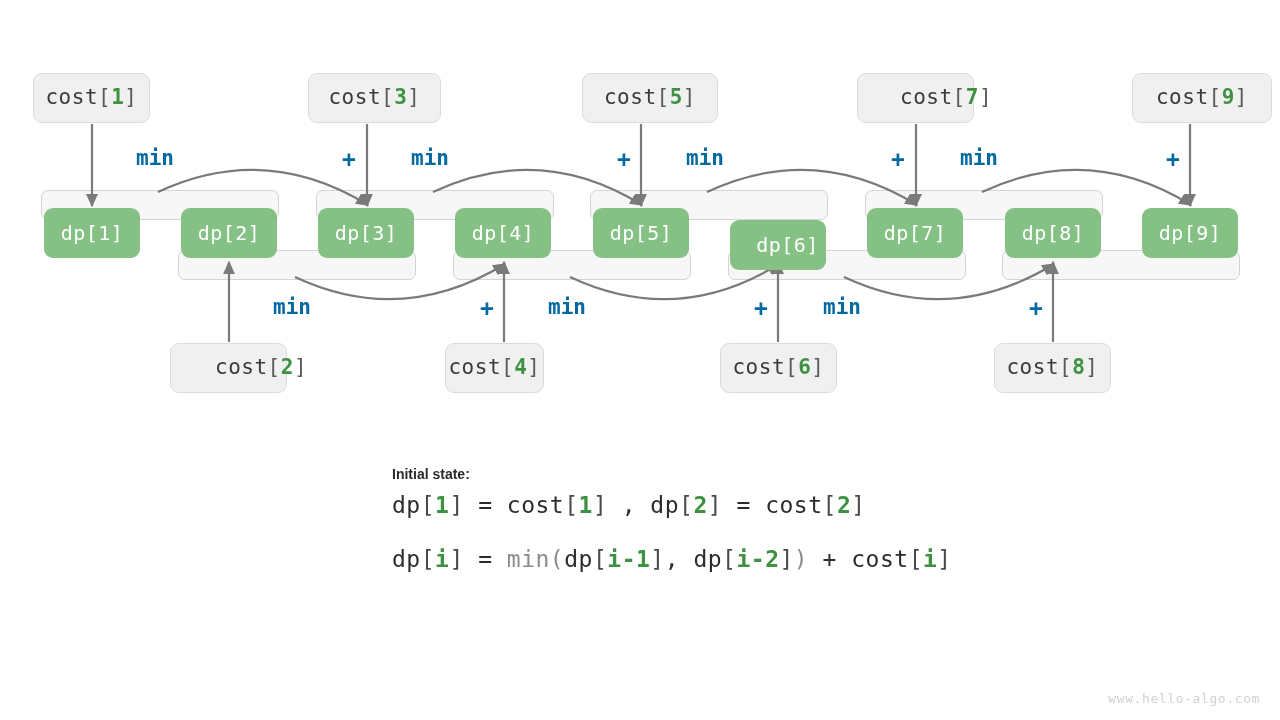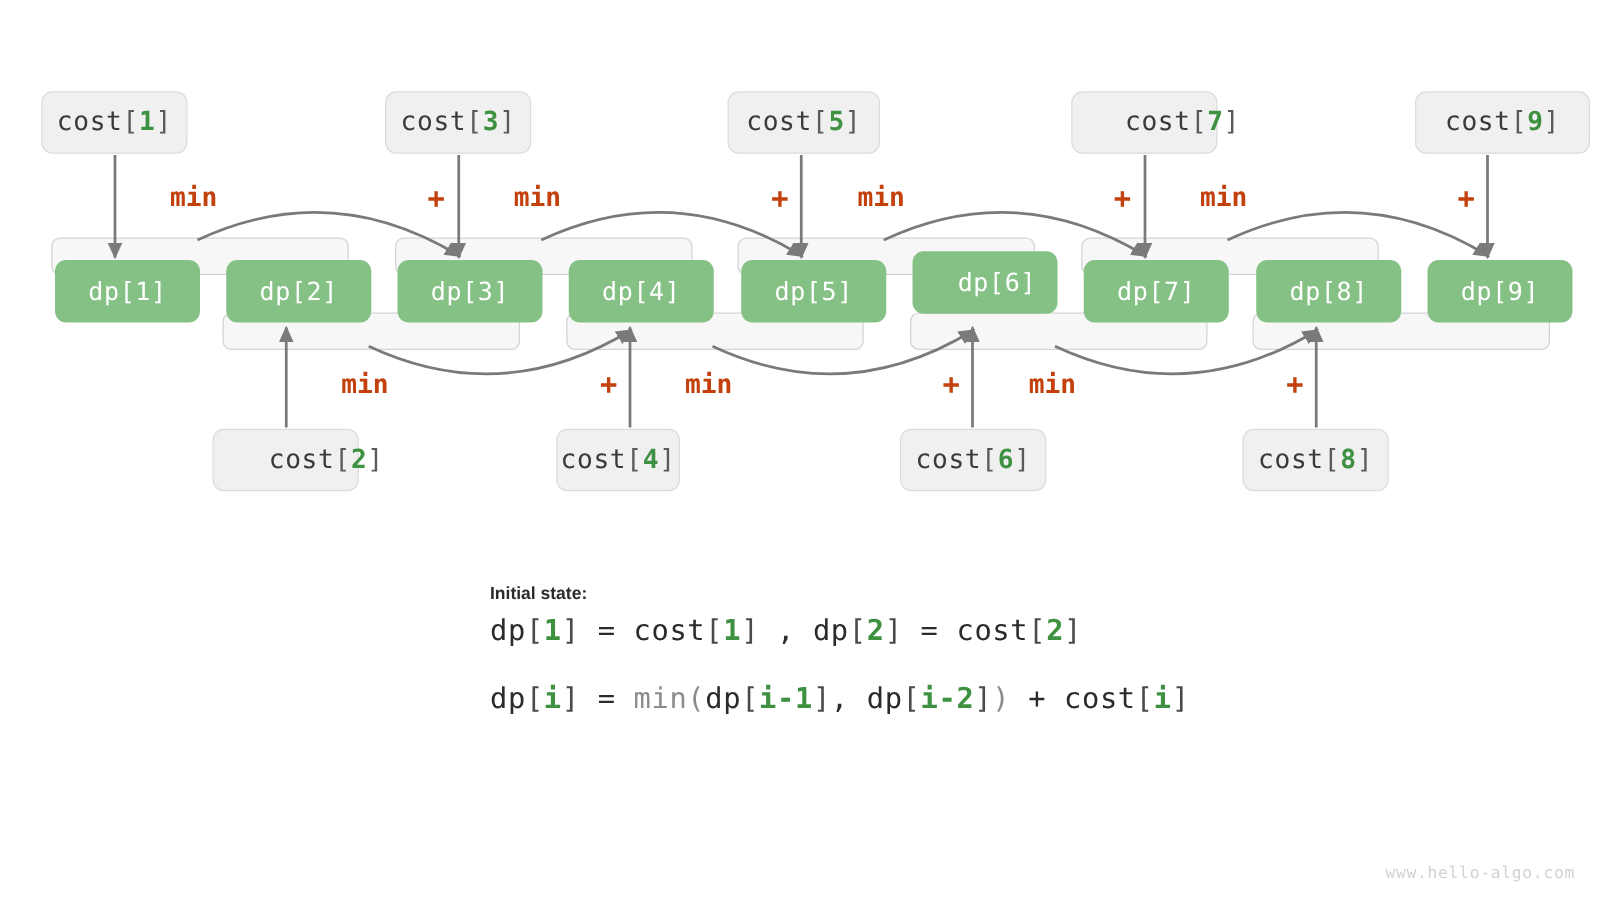--- a/index.html
+++ b/index.html
@@ -60,39 +60,39 @@
   }
   .cost-box .idx { color: #3f9142; font-weight: bold; }
   .cost-box .brk { color: #5a5a5a; }
 
   
   .dp-box {
     position: absolute;
     box-sizing: border-box;
     background: #85c185;
     border-radius: 9px;
-    width: 116px;
+    width: 96px;
     height: 50px;
     line-height: 50px;
     text-align: center;
     font-family: "DejaVu Sans Mono", monospace;
     font-size: 20px;
     color: #ffffff;
     letter-spacing: 0.5px;
     z-index: 4;
     white-space: nowrap;
   }
 
   
   .edge-label {
     position: absolute;
     font-family: "DejaVu Sans Mono", monospace;
     font-size: 21px;
     font-weight: bold;
-    color: #c2410c;
+    color: #0369a1;
     z-index: 5;
     white-space: nowrap;
   }
   .edge-label.plus { font-size: 23px; }
 
   
   #caption {
     position: absolute;
     left: 392px;
     top: 466px;
@@ -171,37 +171,37 @@
         <path d="M707,192 Q814,142 917,205" fill="none" stroke="#7a7a7a" stroke-width="2.2" marker-end="url(#arrowhead)"></path>
         <path d="M982,192 Q1089,142 1191,205" fill="none" stroke="#7a7a7a" stroke-width="2.2" marker-end="url(#arrowhead)"></path>
         <path d="M295,277 Q402,327 505,264" fill="none" stroke="#7a7a7a" stroke-width="2.2" marker-end="url(#arrowhead)"></path>
         <path d="M570,277 Q677,327 779,264" fill="none" stroke="#7a7a7a" stroke-width="2.2" marker-end="url(#arrowhead)"></path>
         <path d="M844,277 Q951,327 1054,264" fill="none" stroke="#7a7a7a" stroke-width="2.2" marker-end="url(#arrowhead)"></path>
       </g>
   </svg>
 
   <div id="cost-layer">
       <div class="cost-box" style="left: 33px; top: 73px; width: 117px;">cost<span class="brk">[</span><span class="idx">1</span><span class="brk">]</span></div>
-      <div class="cost-box" style="left: 308px; top: 73px; width: 117px;">cost<span class="brk">[</span><span class="idx">3</span><span class="brk">]</span></div>
-      <div class="cost-box" style="left: 582px; top: 73px; width: 122px;">cost<span class="brk">[</span><span class="idx">5</span><span class="brk">]</span></div>
+      <div class="cost-box" style="left: 308px; top: 73px; width: 133px;">cost<span class="brk">[</span><span class="idx">3</span><span class="brk">]</span></div>
+      <div class="cost-box" style="left: 582px; top: 73px; width: 136px;">cost<span class="brk">[</span><span class="idx">5</span><span class="brk">]</span></div>
       <div class="cost-box" style="left: 857px; top: 73px; width: 117px; padding-left: 42px;">cost<span class="brk">[</span><span class="idx">7</span><span class="brk">]</span></div>
       <div class="cost-box" style="left: 1132px; top: 73px; width: 140px;">cost<span class="brk">[</span><span class="idx">9</span><span class="brk">]</span></div>
       <div class="cost-box" style="left: 170px; top: 343px; width: 117px; padding-left: 44px;">cost<span class="brk">[</span><span class="idx">2</span><span class="brk">]</span></div>
       <div class="cost-box" style="left: 445px; top: 343px; width: 99px;">cost<span class="brk">[</span><span class="idx">4</span><span class="brk">]</span></div>
       <div class="cost-box" style="left: 720px; top: 343px; width: 117px;">cost<span class="brk">[</span><span class="idx">6</span><span class="brk">]</span></div>
       <div class="cost-box" style="left: 994px; top: 343px; width: 117px;">cost<span class="brk">[</span><span class="idx">8</span><span class="brk">]</span></div>
     </div>
 
   <div id="dp-layer">
       <div class="dp-box" style="left: 44px; top: 208px;">dp[1]</div>
       <div class="dp-box" style="left: 181px; top: 208px;">dp[2]</div>
       <div class="dp-box" style="left: 318px; top: 208px;">dp[3]</div>
       <div class="dp-box" style="left: 455px; top: 208px;">dp[4]</div>
       <div class="dp-box" style="left: 593px; top: 208px;">dp[5]</div>
-      <div class="dp-box" style="left: 730px; top: 201px; padding-left: 19px;">dp[6]</div>
+      <div class="dp-box" style="left: 730px; top: 220px; padding-left: 19px;">dp[6]</div>
       <div class="dp-box" style="left: 867px; top: 208px;">dp[7]</div>
       <div class="dp-box" style="left: 1005px; top: 208px;">dp[8]</div>
       <div class="dp-box" style="left: 1142px; top: 208px;">dp[9]</div>
     </div>
 
   <div id="edge-label-layer">
       <div class="edge-label" style="left: 136px; top: 146px;">min</div>
       <div class="edge-label plus" style="left: 342px; top: 146px;">+</div>
       <div class="edge-label" style="left: 411px; top: 146px;">min</div>
       <div class="edge-label plus" style="left: 617px; top: 146px;">+</div>

